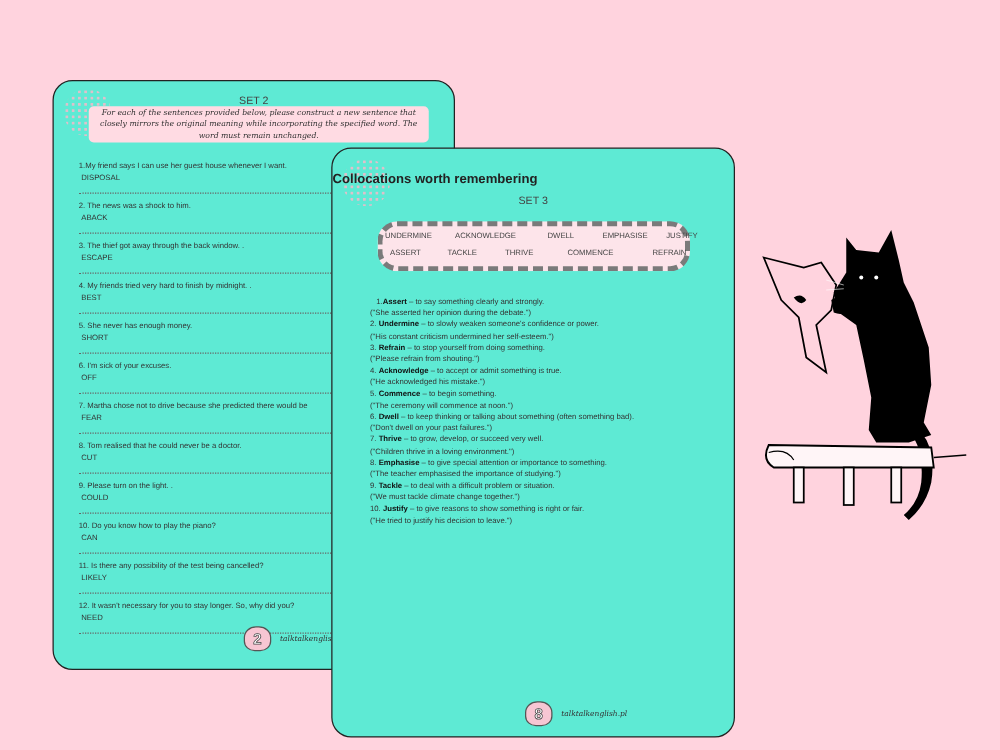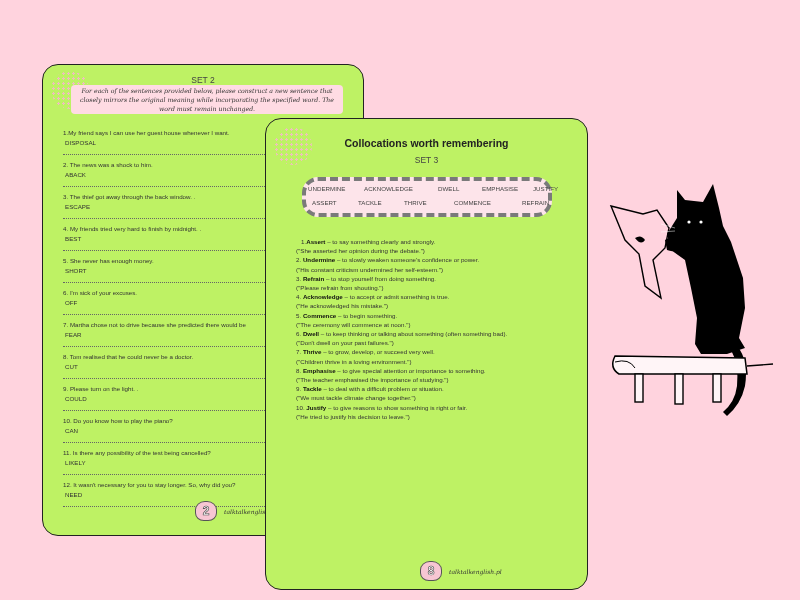--- a/index.html
+++ b/index.html
@@ -5,21 +5,21 @@
   html, body { margin: 0; padding: 0; }
   body {
     width: 800px; height: 600px; overflow: hidden;
     background: #ffd3de;
     position: relative;
     font-family: "Liberation Sans", "DejaVu Sans", sans-serif;
     color: #333;
   }
   .page {
     position: absolute;
-    background: #bef264;
+    background: #5eead4;
     border: 1.5px solid #222;
     border-radius: 16px;
     box-sizing: border-box;
     overflow: hidden;
   }
   #page1 { left: 42px; top: 64px; width: 322px; height: 472px; }
   #page2 { left: 265px; top: 118px; width: 323px; height: 472px; }
 
   .dots {
     position: absolute; width: 38px; height: 38px;
@@ -61,21 +61,21 @@
     display: flex; align-items: center; justify-content: center;
     font-size: 12px; font-weight: bold; color: #fff;
     -webkit-text-stroke: .6px #444;
   }
   .brand {
     font-family: "DejaVu Serif", serif; font-style: italic;
     font-size: 6px; color: #333;
   }
 
   .title {
-    position: absolute; left: 0; right: 0; top: 18px; text-align: center;
+    position: absolute; left: 0; right: 0; top: 18px; text-align: left;
     font-weight: bold; font-size: 10.5px; color: #222;
   }
   #page2 .set-label { top: 36px; text-align: center; }
   .wordbox {
     position: absolute; left: 36px; top: 58px; width: 250px; height: 40px;
     background: #fde4ea; border: 4px dashed #7a7a7a; border-radius: 16px;
     box-sizing: border-box; font-size: 6.2px; color: #444;
   }
   .wrow { position: absolute; white-space: nowrap; }
   .wrow span { position: absolute; }

